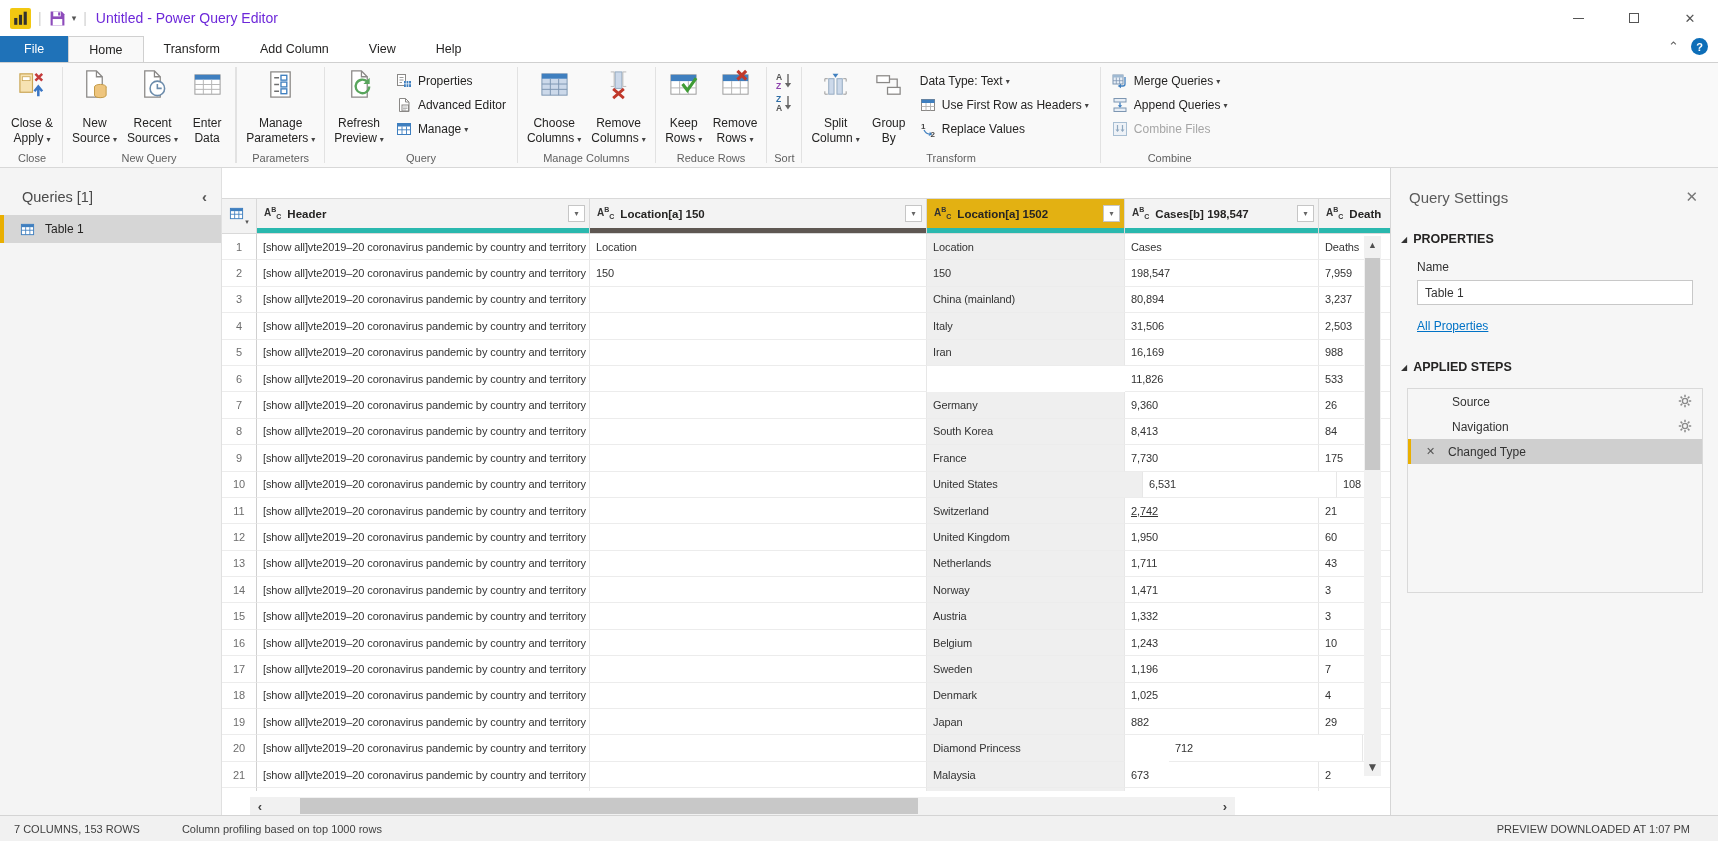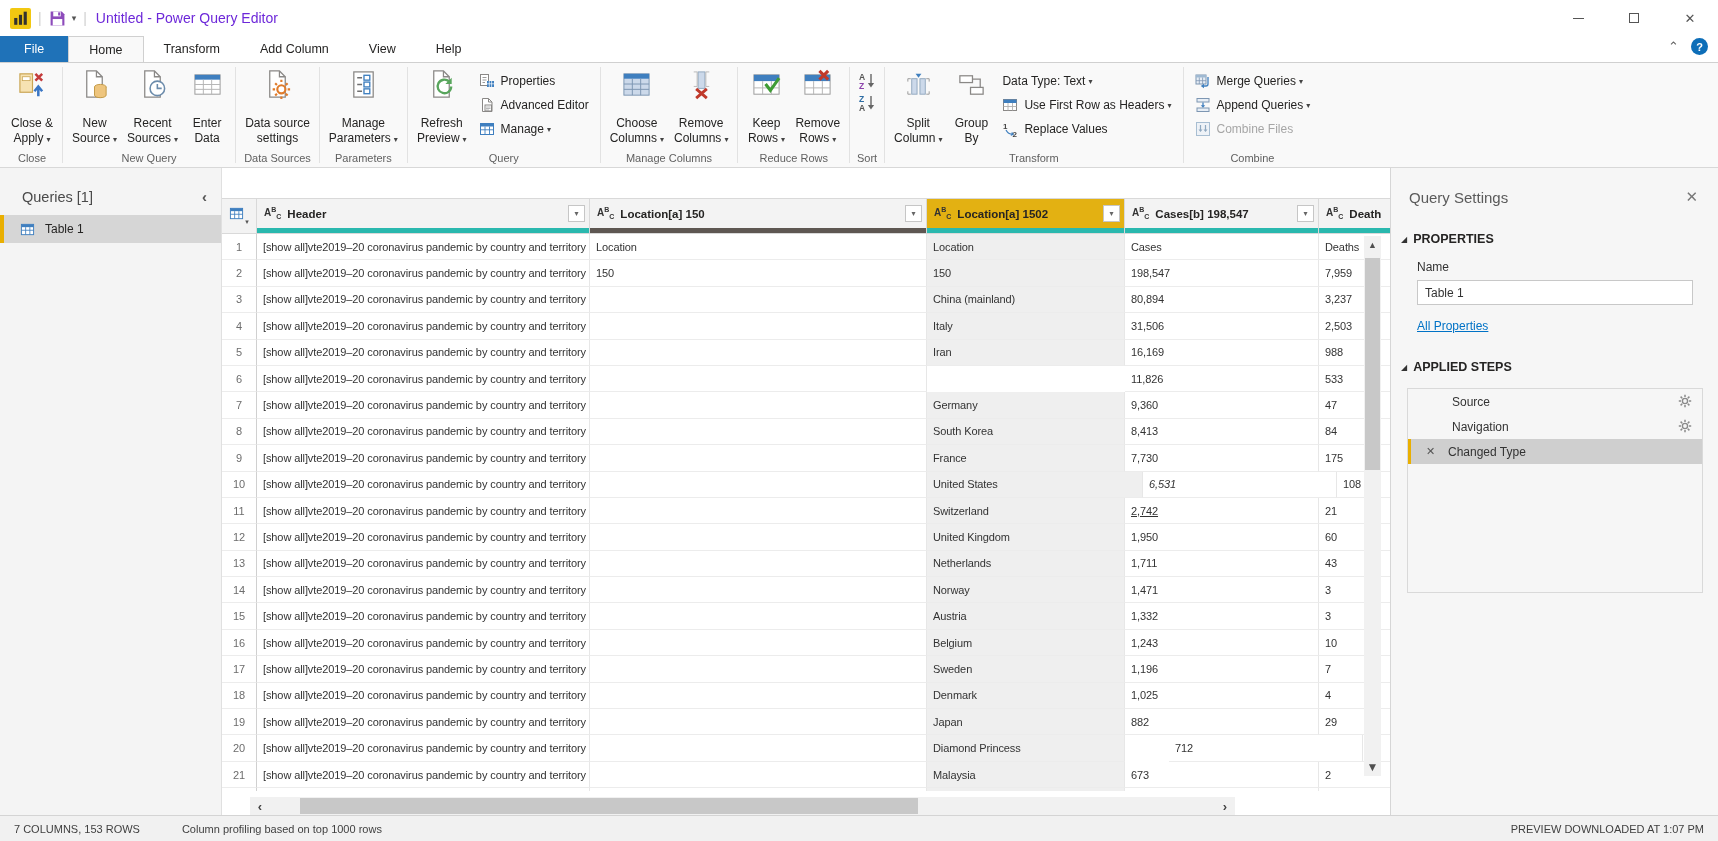--- a/index.html
+++ b/index.html
@@ -124,21 +124,21 @@
   .step .gear svg { width:14px; height:14px; }
   .step.selected { background:#cfcfcf; padding-left:40px; }
   .step.selected::before { content:""; position:absolute; left:0; top:0; bottom:0; width:3px; background:#e9af01; }
   .step .delx { position:absolute; left:18px; color:#555; font-size:11px; }
 
   
   .statusbar { position:absolute; left:0; top:815px; width:100%; height:26px; background:#f1f1f1;
                border-top:1px solid #d4d4d4; display:flex; align-items:center; font-size:11px; color:#3f3f3f; }
   .sb-left1 { margin-left:14px; }
   .sb-left2 { margin-left:42px; }
-  .sb-right { margin-left:auto; margin-right:14px; }
+  .sb-right { margin-left:auto; margin-right:28px; }
 </style>
 </head>
 <body>
 
 <div class="app">
 
   <div class="titlebar">
     <span class="pbi-logo">
       <svg viewBox="0 0 20 20">
           <rect width="20" height="20" rx="2" fill="#f2c811"></rect>
@@ -245,41 +245,20 @@
               </span>
               <div class="biglabel">
                 <div>Enter</div>
                 <div>Data</div>
               </div>
             </button>
           </div>
           <div class="rb-grouplabel">New Query</div>
         </div>
         <div class="rb-sep"></div>
-        <div class="rb-group">
-          <div class="rb-items">
-            <button class="rb-big">
-              <span class="bigicon">
-                <svg viewBox="0 0 32 32">
-                  <path d="M8 2h10l6 6v21H8z" fill="#fff" stroke="#8a8886" stroke-width="1.3"></path>
-                  <path d="M18 2v6h6" fill="none" stroke="#8a8886" stroke-width="1.3"></path>
-                  <g stroke="#e07b2a" stroke-width="2.2">
-                    <path d="M20 13.5v-2.5M20 31v-2.5M13.5 21h-2.5M29 21h-2.5M15.4 16.4l-1.8-1.8M26.4 27.4l-1.8-1.8M24.6 16.4l1.8-1.8M15.4 25.6l-1.8 1.8"></path>
-                  </g>
-                  <circle cx="20" cy="21" r="4.2" fill="none" stroke="#e07b2a" stroke-width="2.2"></circle>
-                </svg>
-              </span>
-              <div class="biglabel">
-                <div>Data source</div>
-                <div>settings</div>
-              </div>
-            </button>
-          </div>
-          <div class="rb-grouplabel">Data Sources</div>
-        </div>
         <div class="rb-sep"></div>
         <div class="rb-group">
           <div class="rb-items">
             <button class="rb-big">
               <span class="bigicon">
                 <svg viewBox="0 0 32 32">
                   <rect x="6" y="3" width="20" height="26" fill="#fff" stroke="#8a8886" stroke-width="1.3"></rect>
                   <g fill="none" stroke="#3f7fbf" stroke-width="1.4">
                     <rect x="16.5" y="6.5" width="6" height="5"></rect>
                     <rect x="16.5" y="13.5" width="6" height="5"></rect>
@@ -653,21 +632,21 @@
           <div class="gcell sel" style="width: 198px; margin-top: 40px;">Spain</div>
           <div class="gcell" style="width: 194px;">11,826</div>
           <div class="gcell" style="width: 78px;">533</div>
         </div>
         <div class="grow">
           <div class="gnum">7</div>
           <div class="gcell" style="width: 333px;">[show all]vte2019–20 coronavirus pandemic by country and territory</div>
           <div class="gcell" style="width: 337px;"></div>
           <div class="gcell sel" style="width: 198px;">Germany</div>
           <div class="gcell" style="width: 194px;">9,360</div>
-          <div class="gcell" style="width: 78px;">47</div>
+          <div class="gcell" style="width: 78px;">26</div>
         </div>
         <div class="grow">
           <div class="gnum">8</div>
           <div class="gcell" style="width: 333px;">[show all]vte2019–20 coronavirus pandemic by country and territory</div>
           <div class="gcell" style="width: 337px;"></div>
           <div class="gcell sel" style="width: 198px;">South Korea</div>
           <div class="gcell" style="width: 194px;">8,413</div>
           <div class="gcell" style="width: 78px;">84</div>
         </div>
         <div class="grow">
@@ -676,21 +655,21 @@
           <div class="gcell" style="width: 337px;"></div>
           <div class="gcell sel" style="width: 198px;">France</div>
           <div class="gcell" style="width: 194px;">7,730</div>
           <div class="gcell" style="width: 78px;">175</div>
         </div>
         <div class="grow">
           <div class="gnum">10</div>
           <div class="gcell" style="width: 333px;">[show all]vte2019–20 coronavirus pandemic by country and territory</div>
           <div class="gcell" style="width: 337px;"></div>
           <div class="gcell sel" style="width: 216px;">United States</div>
-          <div class="gcell" style="width: 194px; font-style: italic;">6,531</div>
+          <div class="gcell" style="width: 194px;">6,531</div>
           <div class="gcell" style="width: 78px;">108</div>
         </div>
         <div class="grow">
           <div class="gnum">11</div>
           <div class="gcell" style="width: 333px;">[show all]vte2019–20 coronavirus pandemic by country and territory</div>
           <div class="gcell" style="width: 337px;"></div>
           <div class="gcell sel" style="width: 198px;">Switzerland</div>
           <div class="gcell" style="width: 194px; text-decoration: underline;">2,742</div>
           <div class="gcell" style="width: 78px;">21</div>
         </div>

